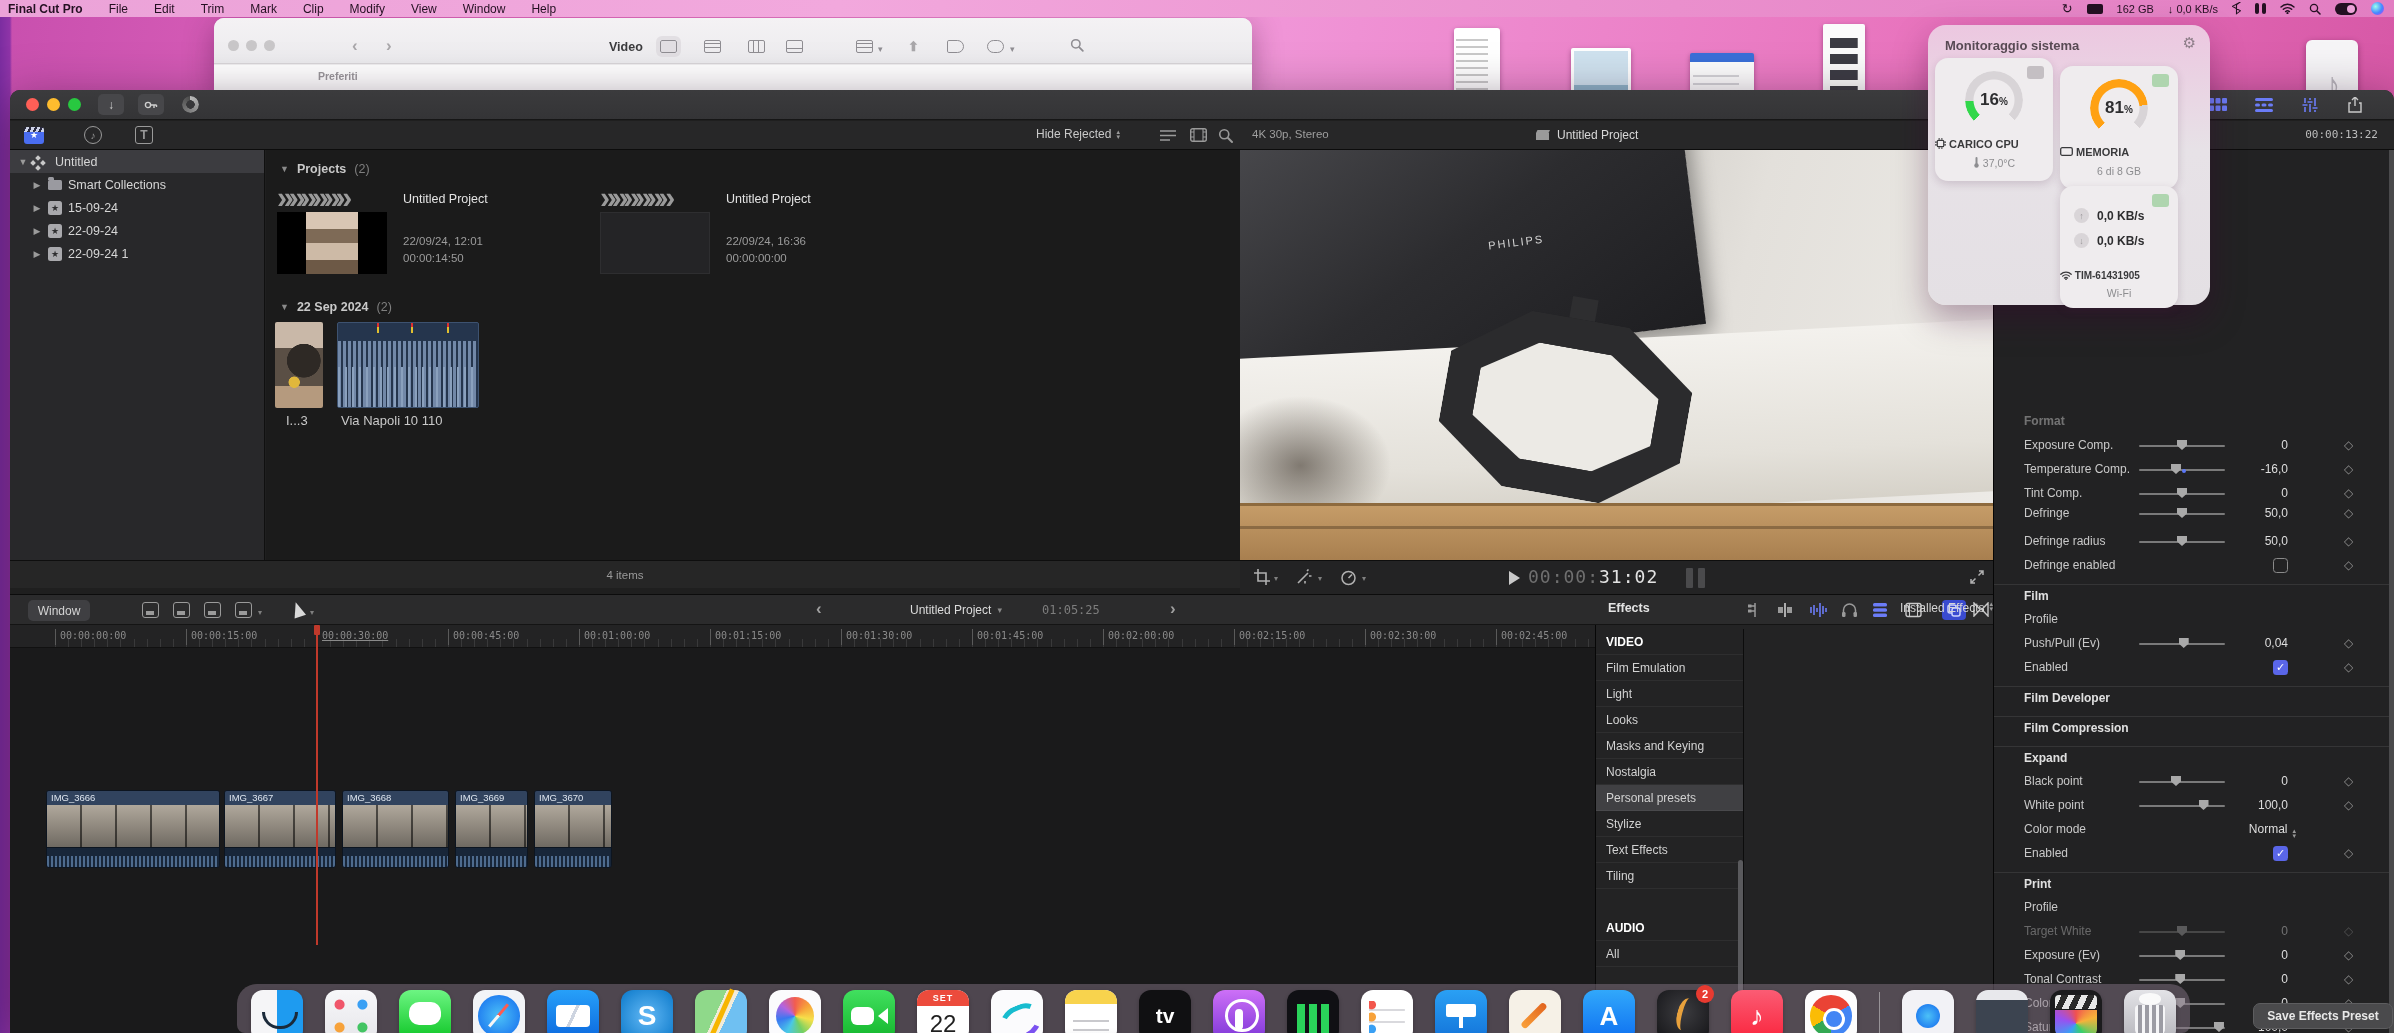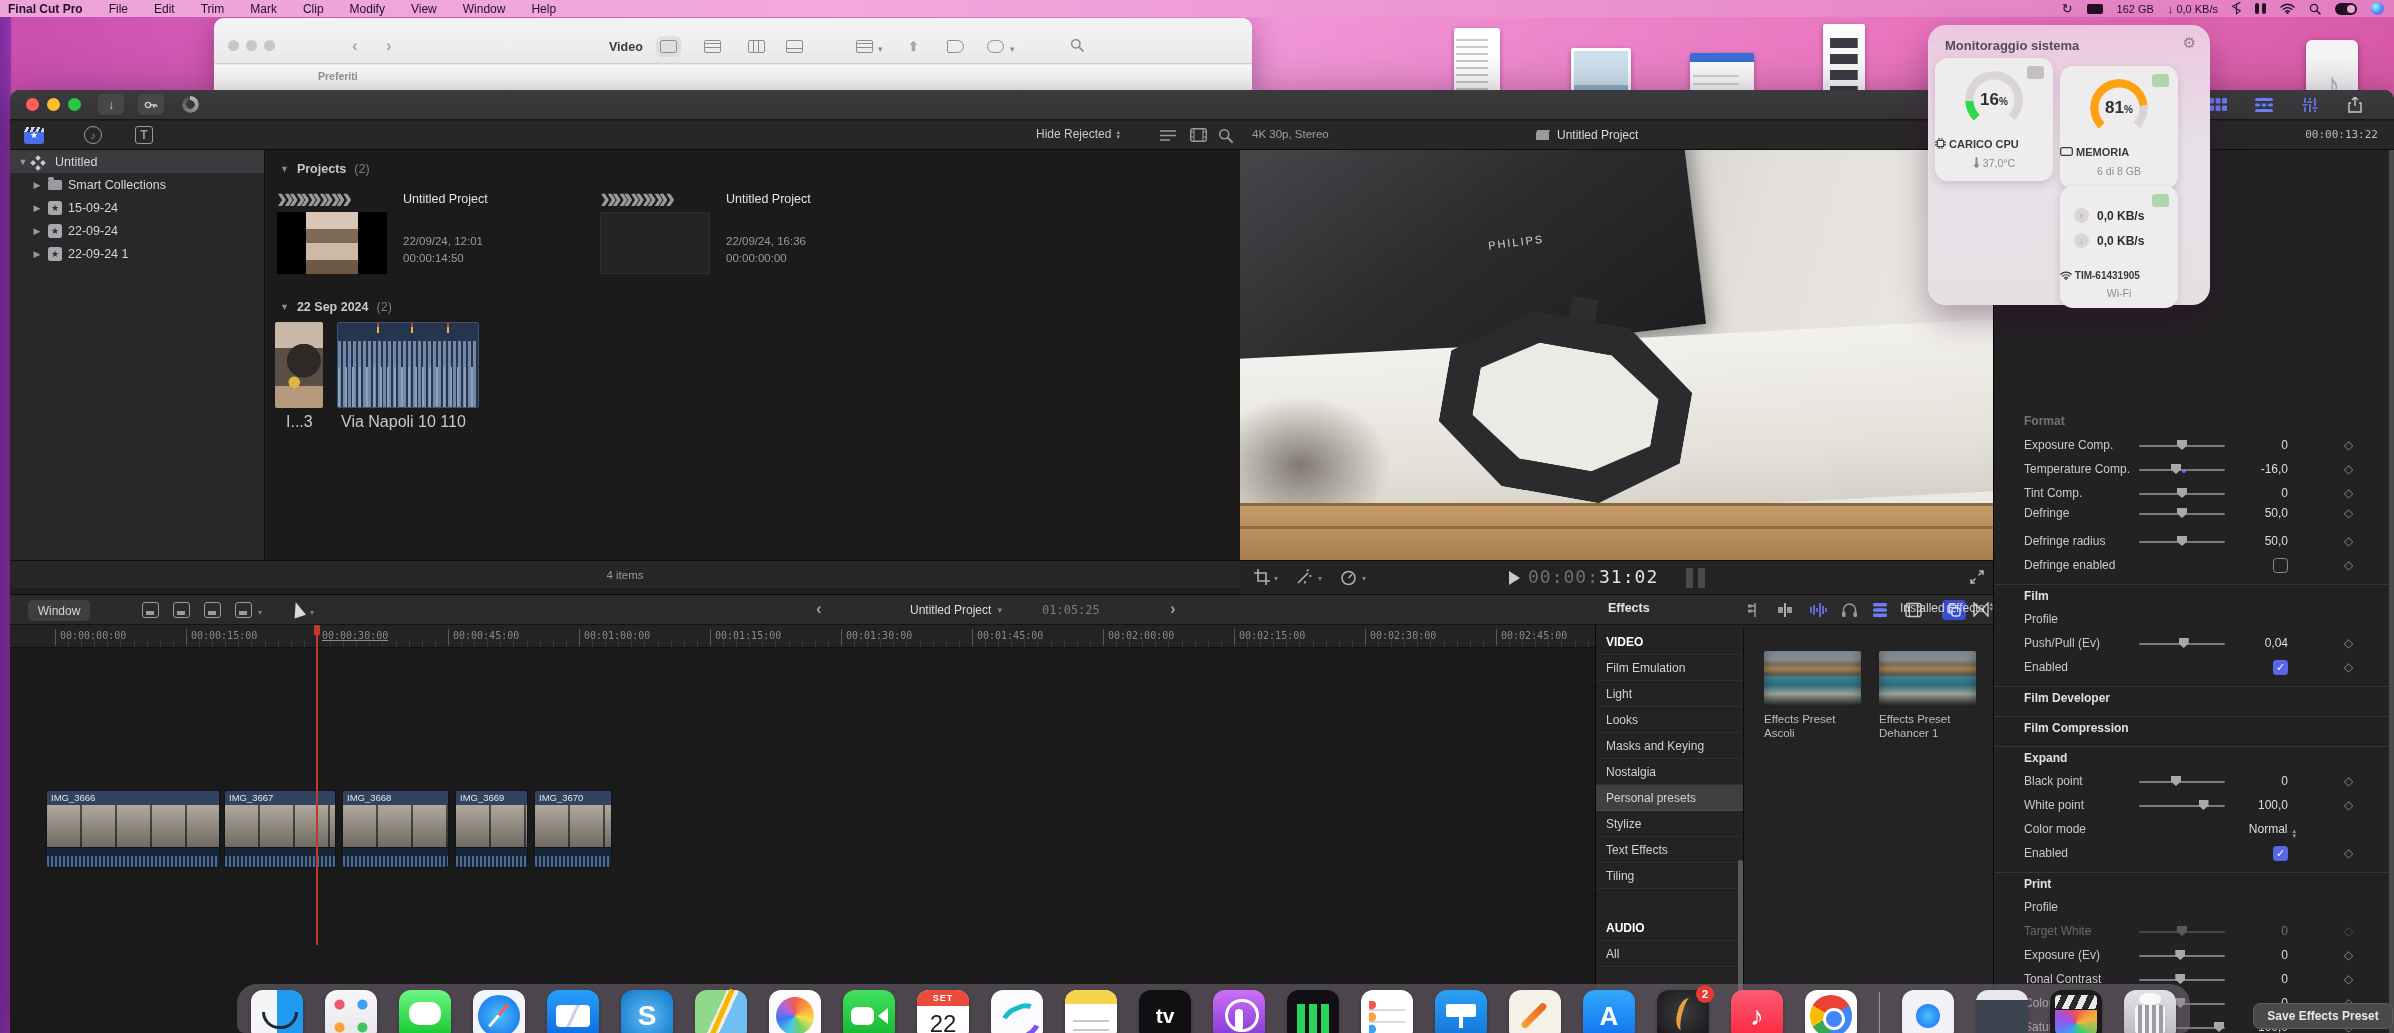--- a/index.html
+++ b/index.html
@@ -99,21 +99,21 @@
     background-image:linear-gradient(90deg,#000 0 26%,rgba(0,0,0,0) 26% 74%,#000 74%), linear-gradient(#d9c6b4 0 28%, #7e6a56 28% 50%, #cdbaa6 50% 78%, #6d5946 78%); }
   .proj-thumb2 { position:absolute; width:110px; height:62px; background:#242426; border:1px solid #2e2e30; }
   .proj-name { position:absolute; color:#e3e3e3; font-size:12.5px; }
   .proj-meta { position:absolute; color:#9c9c9c; font-size:11.5px; }
   .clip1 { position:absolute; width:48px; height:86px; border-radius:2px;
     background:radial-gradient(circle at 60% 45%, #2e2925 0 30%, rgba(0,0,0,0) 31%), radial-gradient(circle at 40% 70%, #e0b73c 0 8%, rgba(0,0,0,0) 9%), linear-gradient(#c9b8a8 0 30%, #5a4f45 30% 75%, #b59a7e 75%); }
   .clip2 { position:absolute; width:142px; height:86px; border-radius:2px; background:#25354d; border:1px solid #3d5270; overflow:hidden; }
   .clip2 .wf1 { position:absolute; left:0; right:0; bottom:0; height:78%; background:repeating-linear-gradient(90deg,#7288a8 0 3px,rgba(0,0,0,0) 3px 5px); }
   .clip2 .wf2 { position:absolute; left:0; right:0; bottom:0; height:48%; background:repeating-linear-gradient(90deg,#8aa0bd 0 2px,rgba(0,0,0,0) 2px 7px); }
   .peak { position:absolute; top:0; width:2px; height:10px; background:linear-gradient(#e03030 0 45%, #e0c030 45%); }
-  .clip-label { position:absolute; color:#c9c9c9; font-size:16px;text-align:center; }
+  .clip-label { position:absolute; color:#c9c9c9; font-size:13px;text-align:center; }
   #browser-status { position:absolute; left:0; top:470px; width:1230px; height:28px; background:#262626; border-top:1px solid #0e0e0e; display:flex; align-items:center; justify-content:center; color:#9a9a9a; font-size:11.5px; }
 
   
   #viewer { position:absolute; left:1230px; top:60px; width:753px; height:410px; background:#161616; overflow:hidden; }
   .v-wall { position:absolute; inset:0; background:linear-gradient(105deg,#b4b1ab 0%,#ccc9c3 38%,#e3e0db 62%,#edebe7 100%); }
   .v-monitor { position:absolute; left:-6%; top:-14%; width:66%; height:64%; background:linear-gradient(150deg,#4e4e52,#2c2c2f 55%,#1e1e21); transform:rotate(-7deg); box-shadow:6px 8px 20px rgba(0,0,0,.35); }
   .v-philips { position:absolute; left:33%; top:21%; color:#d4d4d4; font-size:11px; letter-spacing:2px; transform:rotate(-7deg); }
   .v-desk { position:absolute; left:0; top:46%; width:100%; height:42%; background:linear-gradient(#f3f1ed,#e4e1da 70%,#d6d2c9); transform:skewY(-3deg); }
   .v-oct { position:absolute; left:27%; top:41%; width:245px; height:178px; background:#2b2b2d; transform:rotate(10deg);
     clip-path:polygon(30% 0,70% 0,100% 30%,100% 70%,70% 100%,30% 100%,0 70%,0 30%); }
@@ -721,30 +721,20 @@
         <div class="fx-cat">Masks and Keying</div>
         <div class="fx-cat">Nostalgia</div>
         <div class="fx-cat sel">Personal presets</div>
         <div class="fx-cat">Stylize</div>
         <div class="fx-cat">Text Effects</div>
         <div class="fx-cat">Tiling</div>
         <div class="fx-cat section gap">AUDIO</div>
         <div class="fx-cat">All</div>
       </div>
     <div id="fx-scroll"></div>
-    <div id="fx-grid">
-        <div class="preset" style="left: 18px; top: 26px;">
-          <div class="pthumb"></div>
-          <div class="pname">Effects Preset Ascoli</div>
-        </div>
-        <div class="preset" style="left: 133px; top: 26px;">
-          <div class="pthumb"></div>
-          <div class="pname">Effects Preset Dehancer 1</div>
-        </div>
-      </div>
   </div>
 
   <div id="inspector">
     <div id="insp-rows">
         <div class="irow section dim" style="top: 260px;">
           <span class="lbl">Format</span>
         </div>
         <div class="irow" style="top: 284px;">
           <span class="lbl">Exposure Comp.</span>
           <span class="sl-track">

